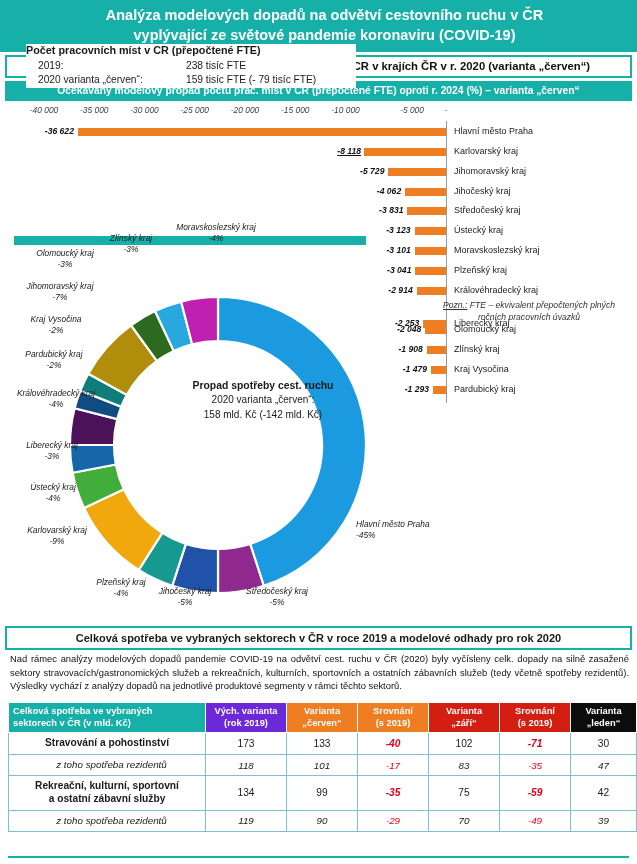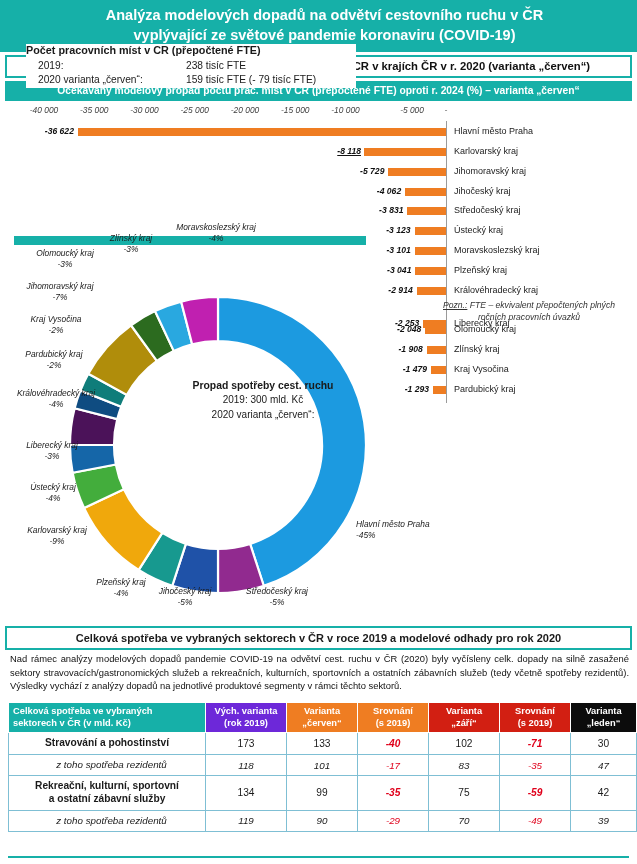--- a/index.html
+++ b/index.html
@@ -371,22 +371,22 @@
         <path d="M -129.6933886464918 -71.29954376705388 A 148 148 0 0 1 -86.99221733928604 -119.7345151674922 L -61.129666238417215 -84.13776741499453 A 104 104 0 0 0 -91.13589472456181 -50.102382106578396 Z" fill="#b08d0b" stroke="#ffffff" stroke-width="2.2"></path>
         <path d="M -86.99221733928604 -119.7345151674922 A 148 148 0 0 1 -63.015335151630794 -133.91440376497087 L -44.28104632276759 -94.10201345646601 A 104 104 0 0 0 -61.129666238417215 -84.13776741499453 Z" fill="#2c6b1f" stroke="#ffffff" stroke-width="2.2"></path>
         <path d="M -63.015335151630794 -133.91440376497087 A 148 148 0 0 1 -36.806103300398455 -143.3503078470374 L -25.86374826514486 -100.73264875737765 A 104 104 0 0 0 -44.28104632276759 -94.10201345646601 Z" fill="#29a8e0" stroke="#ffffff" stroke-width="2.2"></path>
         <path d="M -36.806103300398455 -143.3503078470374 A 148 148 0 0 1 -2.718715894107124e-14 -148 L -1.9104490066698708e-14 -104 A 104 104 0 0 0 -25.86374826514486 -100.73264875737765 Z" fill="#c020b0" stroke="#ffffff" stroke-width="2.2"></path>
       </g>
   </svg>
 </div>
 
 <div class="donut-center">
   <div class="dc-h">Propad spotřeby cest. ruchu</div>
-  <div>2019: 300 mld. Kč</div>
   <div>2020 varianta „červen“:</div>
+  <div>158 mld. Kč (-142 mld. Kč)</div>
 </div>
 
 <div id="slice-labels">
     <div class="slice-lab" style="top: 519px; left: 356px; text-align: left;">
       <div>Hlavní město Praha</div>
       <div>-45%</div>
     </div>
     <div class="slice-lab" style="top: 586px; left: 277px; transform: translateX(-50%);">
       <div>Středočeský kraj</div>
       <div>-5%</div>

